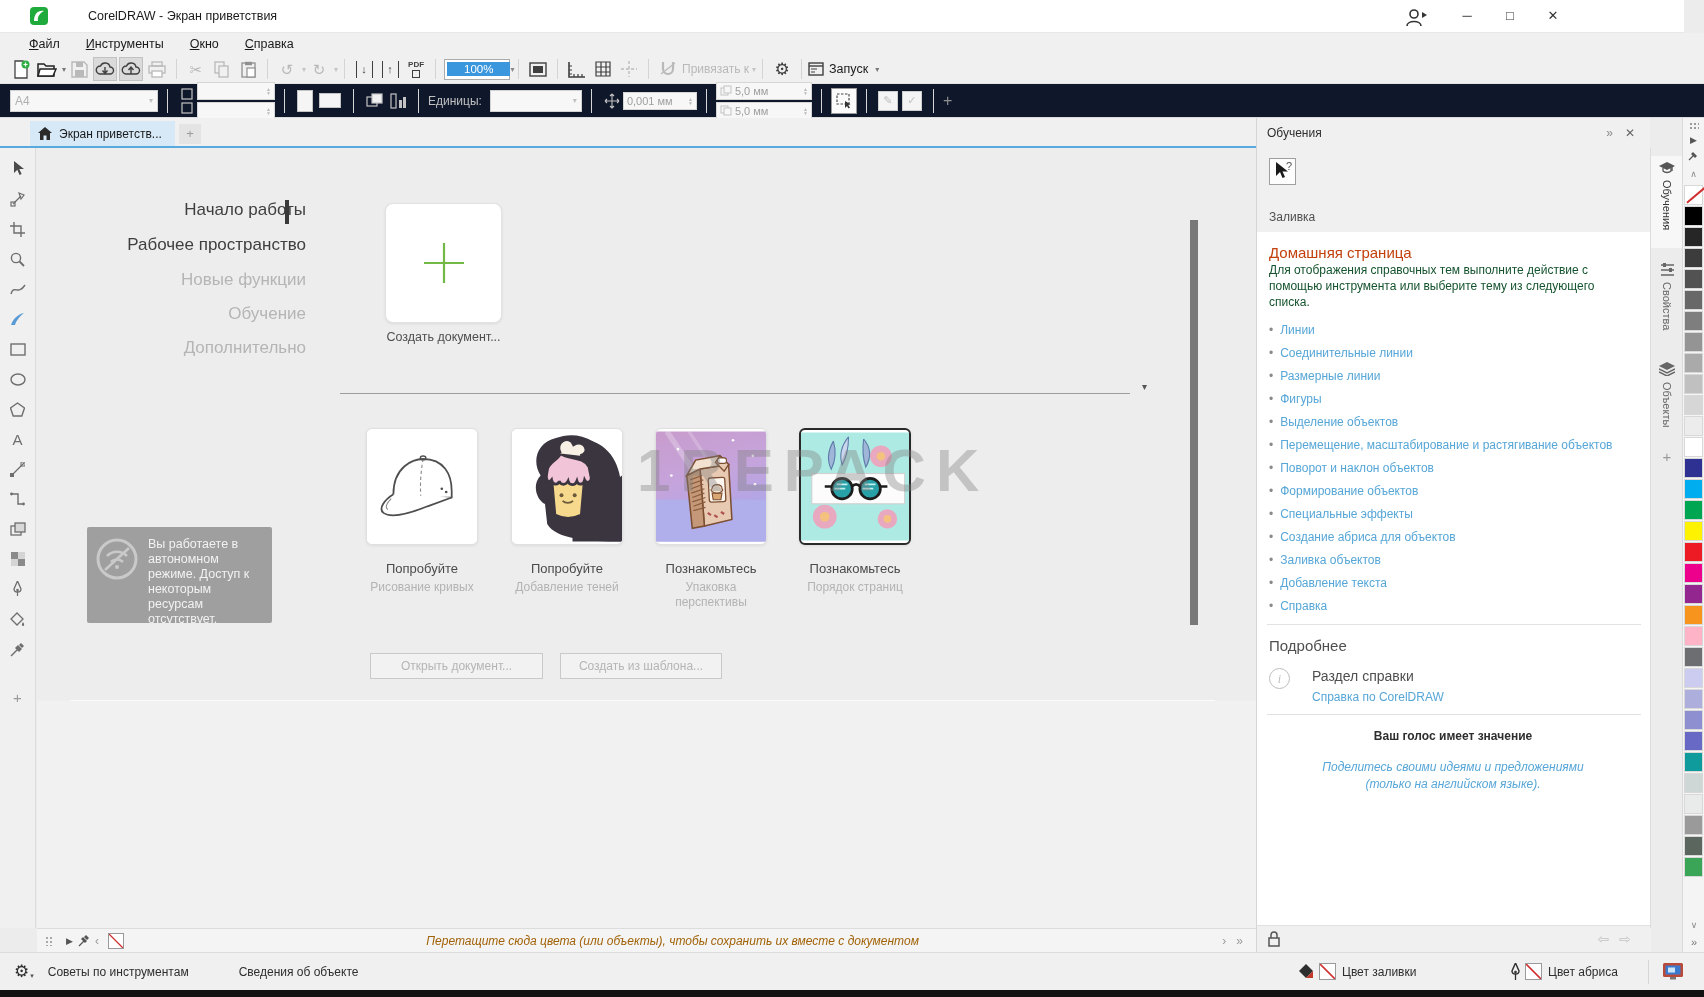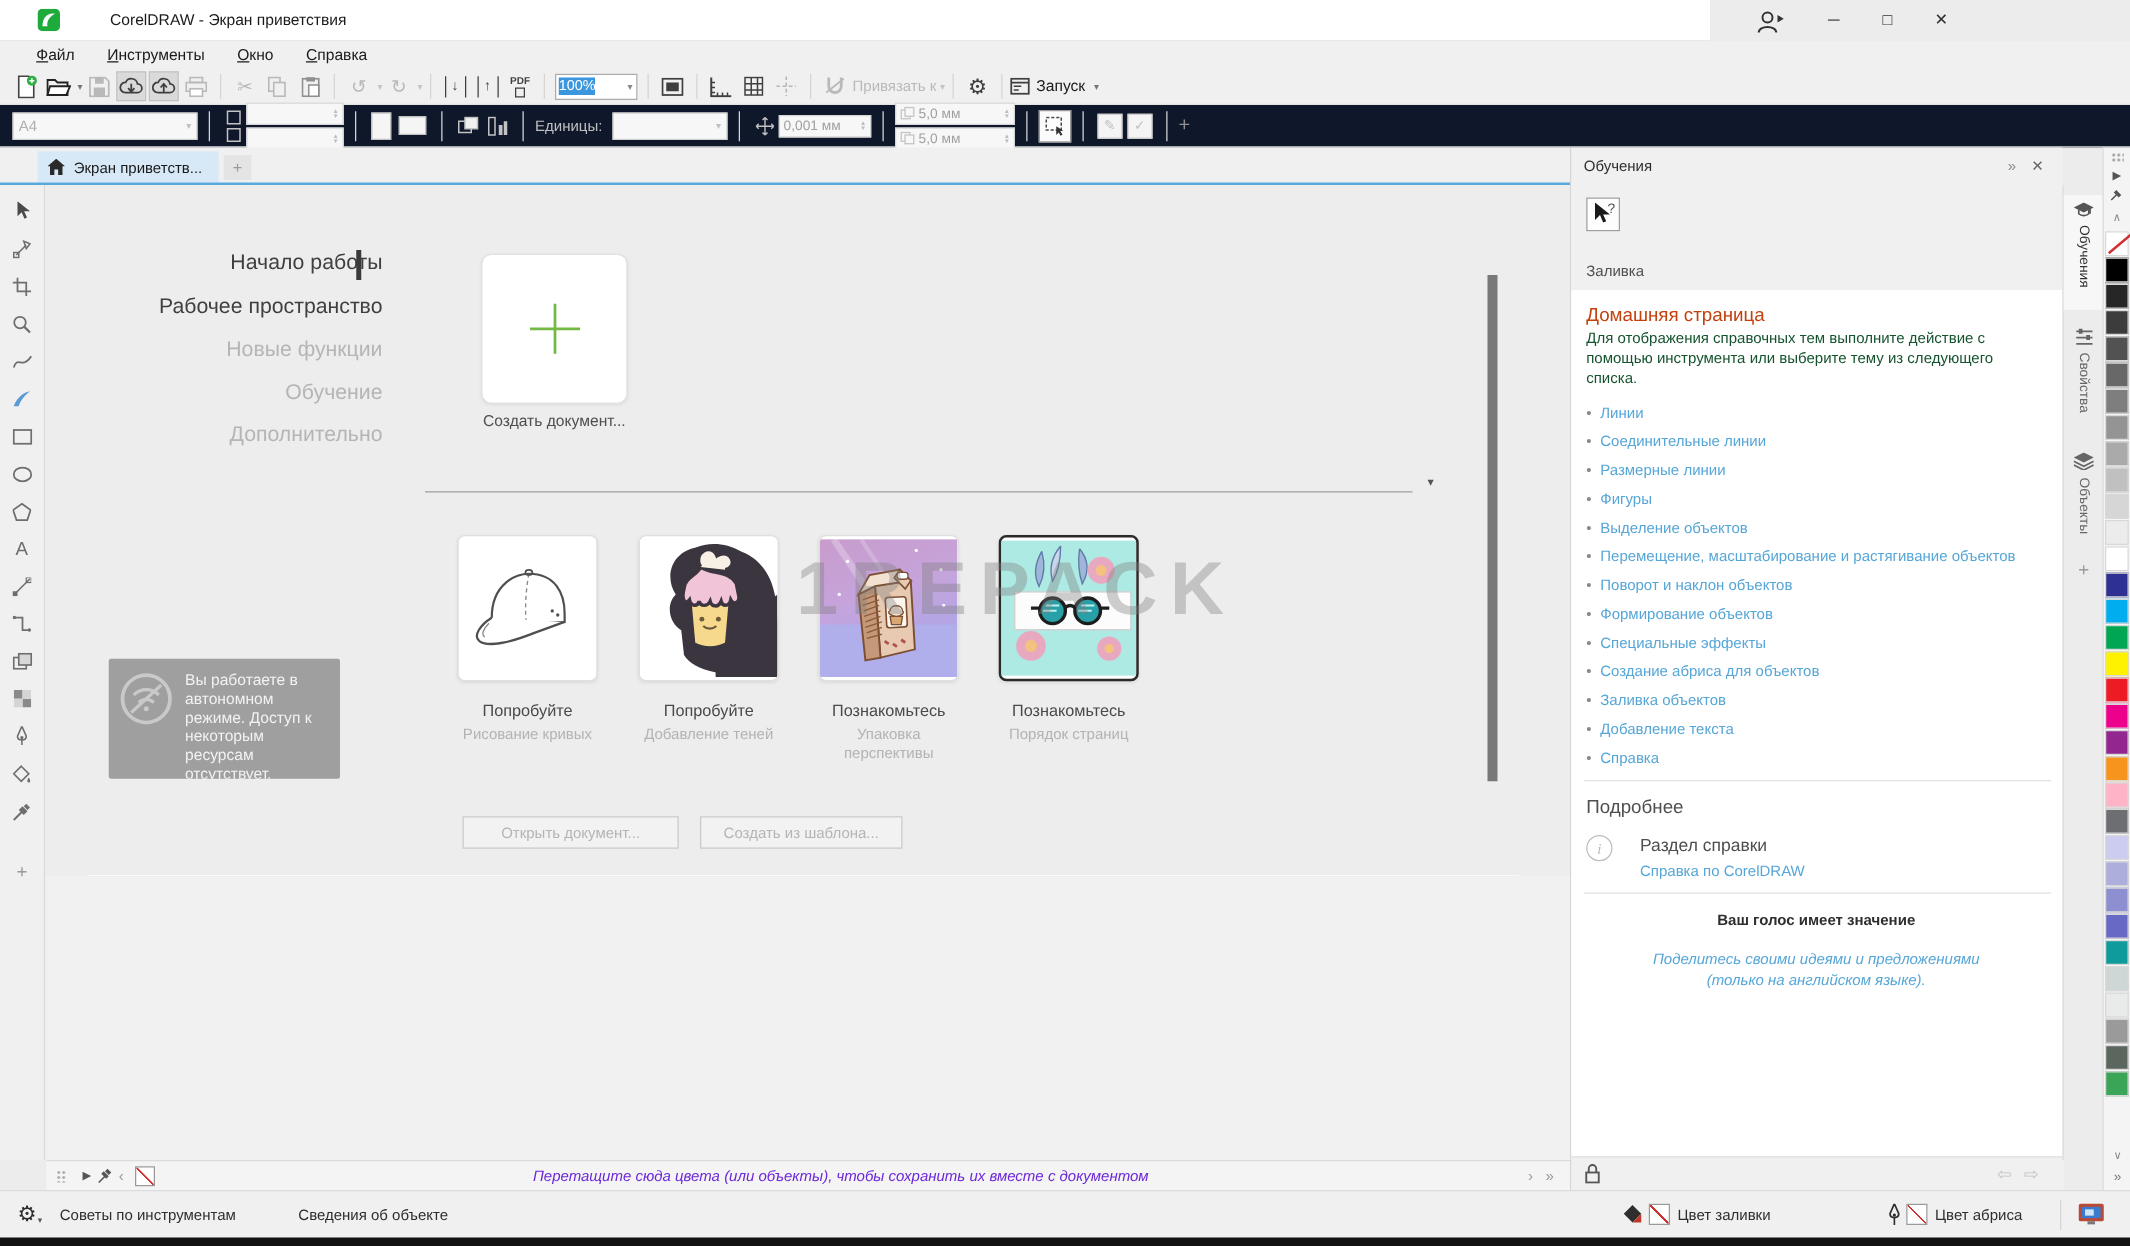--- a/index.html
+++ b/index.html
@@ -1,21 +1,21 @@
 <!DOCTYPE html>
 <html><head>
 <meta charset="utf-8">
 <style>
   * { margin:0; padding:0; box-sizing:border-box; }
   html,body { width:1704px; height:997px; }
   body { font-family:"Liberation Sans","DejaVu Sans",sans-serif; font-size:12px; color:#333; background:#ececec; overflow:hidden; }
   .app { position:relative; width:1704px; height:997px; background:#ececec; }
 
   
-  .titlebar { position:absolute; left:0; top:0; width:1368px; height:33px; background:#ffffff; border-bottom:1px solid #e8e8e8; }
+  .titlebar { position:absolute; left:0; top:0; width:1684px; height:33px; background:#ffffff; border-bottom:1px solid #e8e8e8; }
   .app-logo { position:absolute; left:30px; top:7px; width:18px; height:18px; }
   .app-title { position:absolute; left:88px; top:9px; font-size:12.5px; color:#1a1a1a; }
   .winbtn { position:absolute; top:0; width:40px; height:32px; text-align:center; line-height:32px; font-size:13px; color:#333; cursor:default; }
   .share-btn { position:absolute; left:1404px; top:6px; width:26px; height:22px; }
 
   
   .menubar { position:absolute; left:0; top:33px; width:1704px; height:22px; background:#f0f0f0; display:flex; align-items:center; padding-left:16px; }
   .menu-item { padding:0 13px; font-size:12.5px; color:#1a1a1a; }
   .menu-item::first-letter { text-decoration:underline; }
 
@@ -25,21 +25,21 @@
   .tb.dis { color:#b9b9b9; }
   .tb.pressed { background:#dadada; border:1px solid #c2c2c2; }
   .tbsep { width:1px; height:20px; background:#d4d4d4; margin:0 6px; }
   .ddarrow { font-size:8px; color:#777; margin-left:2px; }
   .ddarrow.dis { color:#c4c4c4; }
   .glyph16 { font-size:15px; line-height:1; }
   .boxarr { width:17px; height:17px; border:1px solid currentColor; border-top:none; border-bottom:none; font-size:11px; line-height:17px; text-align:center; }
   .pdf-ic { font-size:8px; font-weight:bold; letter-spacing:0; line-height:1; text-align:right; }
   .pdf-ic .pg { display:block; width:8px; height:8px; border:1px solid currentColor; margin:1px auto 0; }
   .zoom-combo { width:66px; height:21px; background:#fff; border:1px solid #ababab; display:flex; align-items:center; margin:0 2px; }
-  .zoom-combo .val { background:#3a97dd; color:#fff; font-size:11.5px; padding:1px 0; margin-left:2px; }
+  .zoom-combo .val { background:#3a97dd; color:#fff; font-size:11.5px; padding:1px 17px; margin-left:2px; }
   .zoom-combo .dd { margin-left:auto; margin-right:3px; font-size:8px; color:#888; }
   .launch { display:flex; align-items:center; gap:5px; font-size:12.5px; color:#1a1a1a; }
 
   
   .propbar { position:absolute; left:0; top:84px; width:1704px; height:34px; background:#0f172a; border-bottom:1px solid #dcdcdc; display:flex; align-items:center; padding-left:10px; color:#b9b9b9; }
   .combo { height:22px; background:#f7f7f7; border:1px solid #d2d2d2; display:flex; align-items:center; padding:0 4px; color:#b0b0b0; font-size:12px; }
   .spinfield { height:18px; background:#f7f7f7; border:1px solid #d6d6d6; display:flex; align-items:center; font-size:11px; color:#9f9f9f; padding:0 3px; }
   .spin { display:inline-flex; flex-direction:column; font-size:5px; color:#bbb; line-height:4px; margin-left:2px; }
   .pbsep { width:1px; height:24px; background:#d6d6d6; margin:0 9px; }
   .orient { border:1px solid #c3c3c3; background:#f5f5f5; display:inline-block; }
@@ -118,21 +118,21 @@
   .swatch { width:19px; height:20px; margin:0 auto 1px; border:1px solid #d8d8d8; }
   .swatch.none { position:relative; background:#fff; }
   .swatch.none::after { content:""; position:absolute; left:-1px; top:8px; width:24px; height:1.5px; background:#d03030; transform:rotate(-40deg); }
   .pal-bottom { position:absolute; left:0; bottom:4px; width:22px; text-align:center; color:#777; }
 
   
   .palettebar { position:absolute; left:37px; top:928px; width:1219px; height:24px; background:#f4f4f4; border-top:1px solid #dcdcdc; display:flex; align-items:center; padding:0 8px; }
   .pb-grip { width:8px; height:10px; background-image:radial-gradient(circle,#a8a8a8 1px,transparent 1.2px); background-size:4px 4px; margin-right:8px; }
   .nofill-sw { width:16px; height:16px; border:1px solid #9a9a9a; background:
       linear-gradient(to top right, transparent 46%, #d03030 47%, #d03030 53%, transparent 54%), #fff; margin:0 4px; }
-  .pb-hint { flex:1; text-align:center; font-style:italic; color:#6d28d9; font-size:12px; }
+  .pb-hint { flex:1; text-align:center; font-style:italic; color:#a16207; font-size:12px; }
   .pb-arr { color:#9a9a9a; font-size:12px; padding:0 5px; }
 
   
   .statusbar { position:absolute; left:0; top:952px; width:1704px; height:38px; background:#f0f0f0; border-top:1px solid #dcdcdc; display:flex; align-items:center; }
   .sb-item { font-size:12px; color:#2e2e2e; }
   .sb-swatch { width:17px; height:17px; border:1px solid #9a9a9a; background:
       linear-gradient(to top right, transparent 46%, #d03030 47%, #d03030 53%, transparent 54%), #fff; margin:0 6px 0 4px; }
   .bottomedge { position:absolute; left:0; top:990px; width:1704px; height:7px; background:#121212; }
 
   svg { display:block; }

